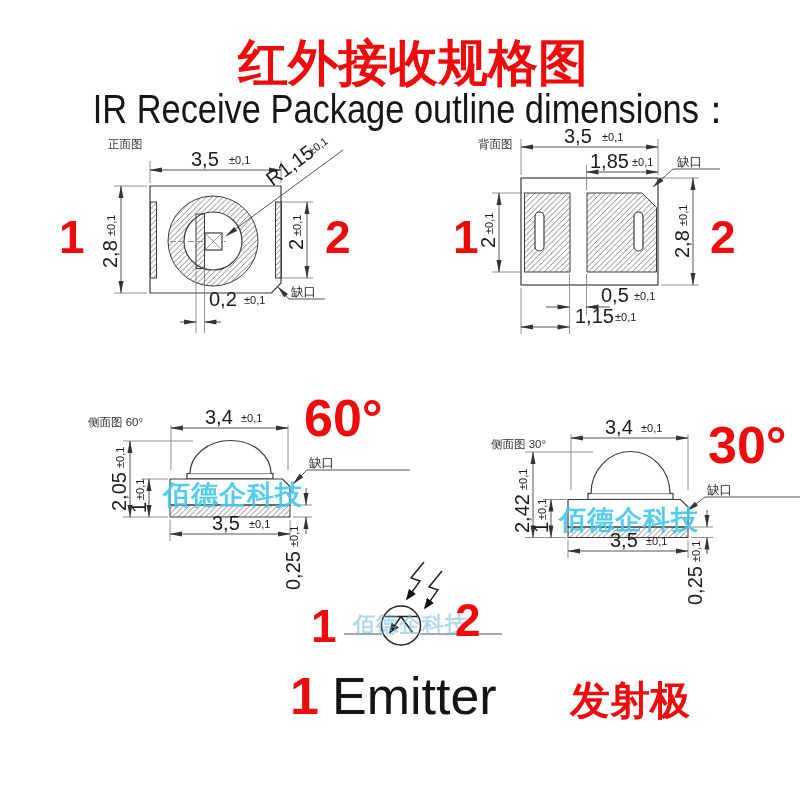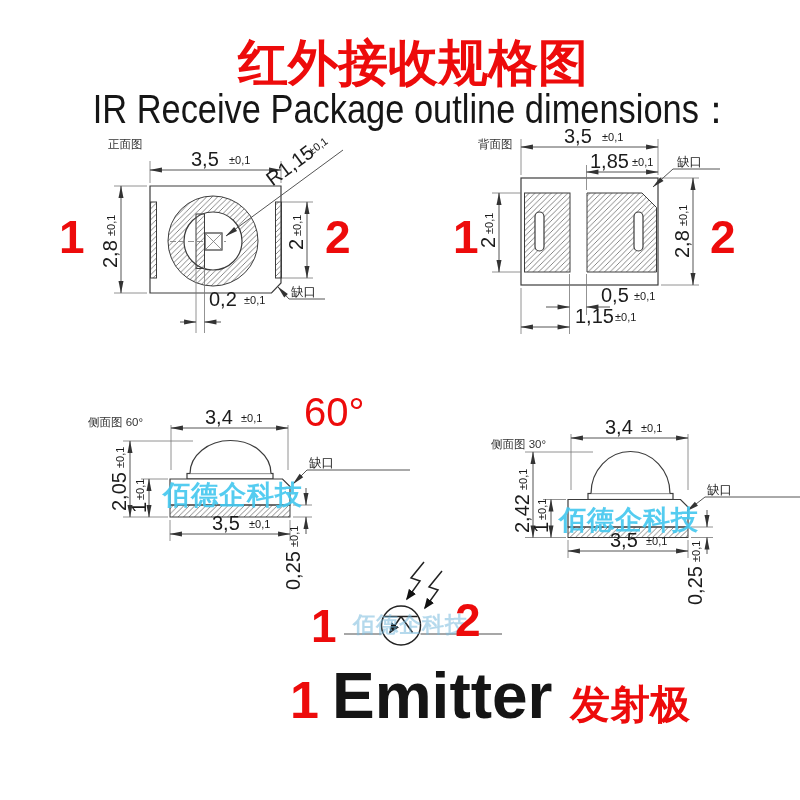--- a/index.html
+++ b/index.html
@@ -5,27 +5,27 @@
   html,body{margin:0;padding:0;background:#ffffff;}
   #canvas{position:relative;width:800px;height:740px;background:#fff;overflow:hidden;
           font-family:"Liberation Sans",sans-serif;margin-left:13px;}
   #draw{position:absolute;left:0;top:0;z-index:1;}
   .overlay{position:absolute;z-index:3;white-space:nowrap;}
   .title{left:0;top:30px;width:800px;text-align:center;font-size:50px;font-weight:900;
          color:#ed0b0b;letter-spacing:0;}
   .subtitle{left:0;top:82px;width:800px;text-align:center;font-size:40px;font-weight:400;
             color:#161616;transform:scaleX(0.86);transform-origin:50% 0;}
   .pin{color:#ed0b0b;font-weight:700;font-size:46px;line-height:1;z-index:3;}
-  .angle{color:#ed0b0b;font-weight:400;font-size:40px;line-height:1;z-index:3;}
+  .angle{color:#ed0b0b;font-weight:700;font-size:52px;line-height:1;z-index:3;}
   .wm{color:rgba(69,200,239,0.92);font-weight:700;font-size:27px;letter-spacing:1px;z-index:2;}
   .wm-faint{color:rgba(120,185,220,0.55);font-weight:700;font-size:22px;letter-spacing:1px;z-index:2;}
   .legend{left:277px;top:668px;z-index:3;}
   .legend-row{height:57px;line-height:57px;}
   .legend-pin{display:inline-block;width:42px;color:#ed0b0b;font-weight:700;font-size:52px;}
-  .legend-name{display:inline-block;width:238px;color:#151515;font-size:64px;font-weight:700;}
+  .legend-name{display:inline-block;width:238px;color:#151515;font-size:52px;font-weight:400;}
   .legend-cn{display:inline-block;color:#ed0b0b;font-weight:800;font-size:40px;}
   
   .edge{stroke:#3c3c3c;stroke-width:1.2;fill:#fff;}
   .hatched{stroke:#3c3c3c;stroke-width:1;}
   .dim{stroke:#555;stroke-width:1;fill:none;}
   .thin{stroke:#777;stroke-width:0.8;fill:none;}
   .dash{stroke:#777;stroke-width:0.8;stroke-dasharray:6 3;}
   .lead{stroke:#8a8a8a;stroke-width:1.4;}
   .sym{stroke:#222;stroke-width:1.5;fill:none;}
   text.dv{font-family:"Liberation Sans",sans-serif;font-size:20px;fill:#1c1c1c;}
@@ -314,20 +314,21 @@
       <polyline class="sym" points="411,562 398,578 407,581 394,599" marker-end="url(#arb)"></polyline>
       <polyline class="sym" points="429,571 416,587 425,590 412,608" marker-end="url(#arb)"></polyline>
     </g>
   </svg>
 
   <div class="overlay pin" style="left:46px;top:214px;">1</div>
   <div class="overlay pin" style="left:312px;top:214px;">2</div>
   <div class="overlay pin" style="left:440px;top:214px;">1</div>
   <div class="overlay pin" style="left:697px;top:214px;">2</div>
   <div class="overlay angle" style="left:291px;top:392px;">60°</div>
+  <div class="overlay angle" style="left:695px;top:419px;">30°</div>
   <div class="overlay pin" style="left:298px;top:603px;">1</div>
   <div class="overlay pin" style="left:442px;top:597px;">2</div>
 
   <div class="overlay wm" style="left:150px;top:477px;">佰德企科技</div>
   <div class="overlay wm" style="left:546px;top:502px;">佰德企科技</div>
   <div class="overlay wm-faint" style="left:340px;top:610px;">佰德企科技</div>
 
   <div class="overlay legend">
     <div class="legend-row">
       <span class="legend-pin">1</span><span class="legend-name">Emitter</span><span class="legend-cn">发射极</span>

